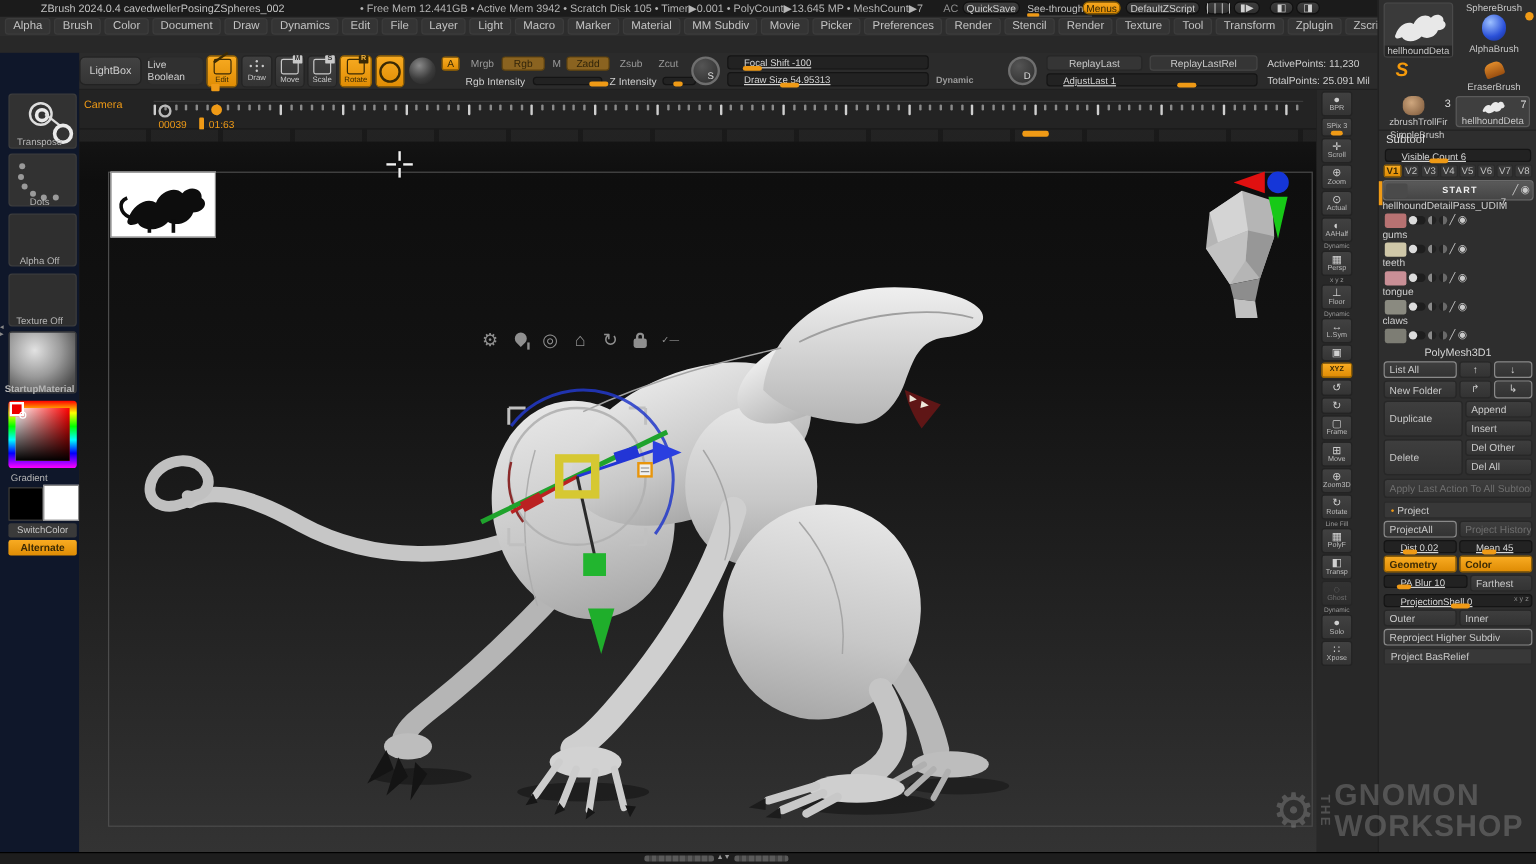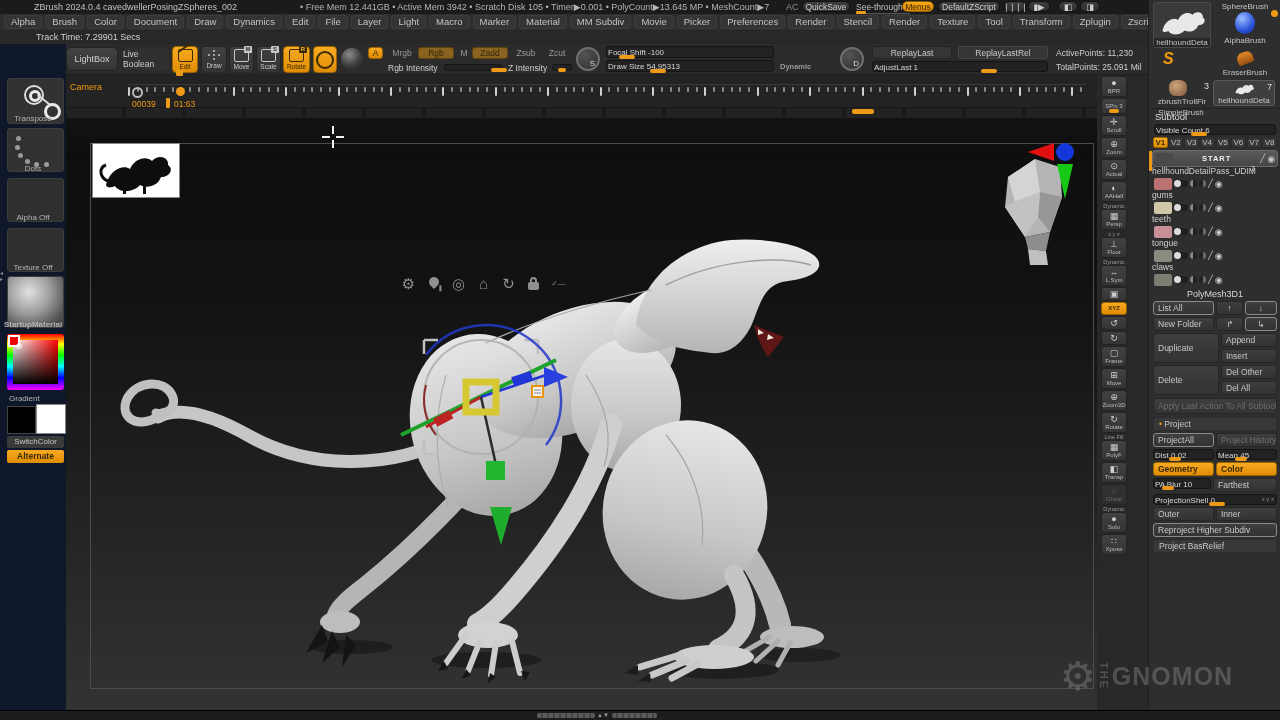--- a/index.html
+++ b/index.html
@@ -25,21 +25,21 @@
   .tbtn .ic{width:13px;height:11px;border:1.5px solid currentColor;border-radius:2px;position:relative;}
   .tbtn .ic.pen:after{content:"";position:absolute;left:-2px;top:-3px;width:14px;height:2px;background:currentColor;transform:rotate(-35deg);}
   .tbtn .ic .corner{position:absolute;right:-4px;top:-4px;width:8px;height:7px;background:currentColor;color:inherit;border-radius:1px;
     font-size:6px;line-height:7px;text-align:center;font-weight:bold;}
   .tbtn .ic.dots{border:none;}
   .tbtn .ic.dots i{position:absolute;width:2px;height:2px;background:currentColor;border-radius:50%;}
   .small-tag{position:absolute;font-size:8.5px;display:flex;align-items:center;justify-content:center;border-radius:3px;box-sizing:border-box;}
   .tag-plain{color:#9a9a9a;}
   .tag-orange{background:linear-gradient(#f8ab22,#df8c04);color:#3a2a05;border:1px solid #9a6500;}
   .tag-brown{background:#8a6320;color:#32250a;border:1px solid #5f430f;}
-  .zslider{position:relative;background:#222;border:1px solid #141414;border-radius:3px;font-size:8px;color:#d5d5d5;box-sizing:border-box;padding:1px 1px;white-space:nowrap;overflow:visible;}
+  .zslider{position:relative;background:#222;border:1px solid #141414;border-radius:3px;font-size:8px;color:#d5d5d5;box-sizing:border-box;padding:1px 13px;white-space:nowrap;overflow:visible;text-decoration:underline;}
   .sl-handle{position:absolute;bottom:-2px;width:16px;height:4px;background:#ef9a16;border-radius:2px;}
   .circle-btn{position:absolute;width:24px;height:24px;border-radius:50%;border:2px solid #6f6f6f;background:radial-gradient(circle at 35% 30%,#555,#2c2c2c);
     color:#ddd;font-size:8px;display:flex;align-items:flex-end;justify-content:flex-end;box-sizing:border-box;padding:1px 3px;}
   .shelf-text{position:absolute;font-size:8.5px;color:#cfcfcf;white-space:nowrap;}
   
   #sidebar{position:absolute;left:0;top:44px;width:66px;height:676px;background:#0f172a;}
   .side-tile{position:absolute;left:7px;width:57px;background:#323232;border:1px solid #3d3d3d;border-radius:3px;box-sizing:border-box;overflow:hidden;}
   .side-label{position:absolute;left:0;width:100%;text-align:center;font-size:8px;color:#b5b5b5;white-space:nowrap;overflow:hidden;}
   .ring{position:absolute;border:2px solid #e9e9e9;border-radius:50%;}
   
@@ -146,23 +146,20 @@
       <div class="menu-item">Stencil</div>
       <div class="menu-item">Render</div>
       <div class="menu-item">Texture</div>
       <div class="menu-item">Tool</div>
       <div class="menu-item">Transform</div>
       <div class="menu-item">Zplugin</div>
       <div class="menu-item">Zscript</div>
       <div class="menu-item">Help</div>
     </div>
 
-  <div id="trackrow">
-    <span class="abs" style="left:36px;top:2px;">Track Time: 7.29901 Secs</span>
-  </div>
 
   <div id="shelf">
     <div class="shelf-btn" style="left:8px;top:3px;width:54px;height:24px;">Home Page</div>
     <div class="shelf-btn" style="left:66px;top:3px;width:52px;height:24px;">LightBox</div>
     <div class="shelf-btn" style="left:122px;top:3px;width:48px;height:24px;background:#303030;border-color:#2a2a2a;font-size:8.5px;">Live Boolean</div>
 
     <div class="tbtn on" style="left:172px;width:26px;">
       <span class="ic pen"></span>
       <span>Edit</span>
     </div>
@@ -835,16 +832,17 @@
     <span class="sb-seg" style="left:537px;width:58px;"></span>
     <span class="abs" style="left:597px;top:1px;font-size:6px;color:#9a9a9a;">▲▼</span>
     <span class="sb-seg" style="left:612px;width:45px;"></span>
   </div>
 
   <div id="watermark">
     <span class="wm-gear">⚙</span>
     <span class="wm-the">THE</span>
     <span class="wm-text">
       <span>GNOMON</span><br>
+      <span>WORKSHOP</span>
     </span>
   </div>
 
 </div>
 
 </body></html>

